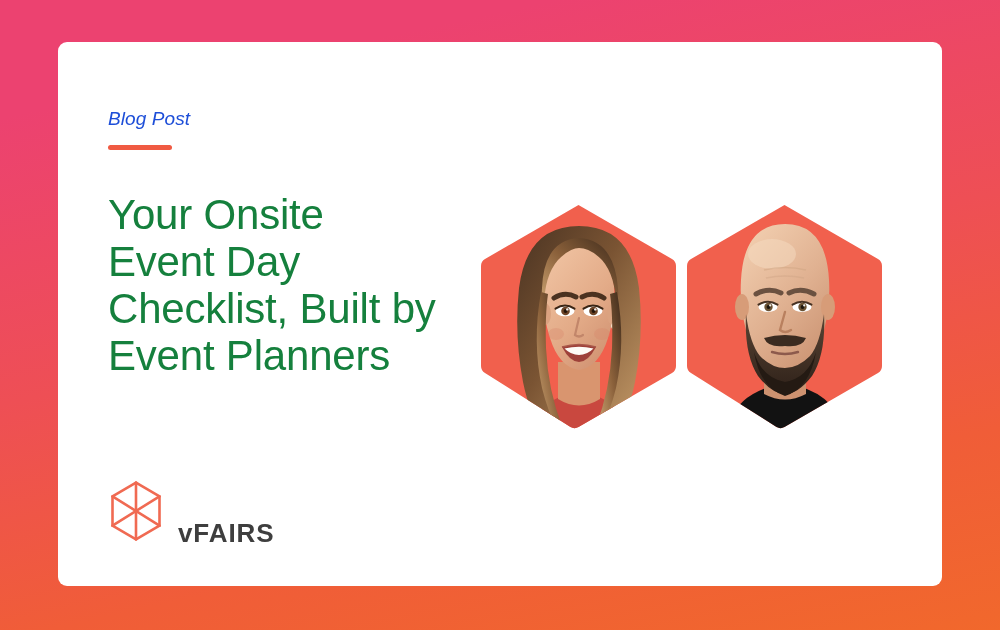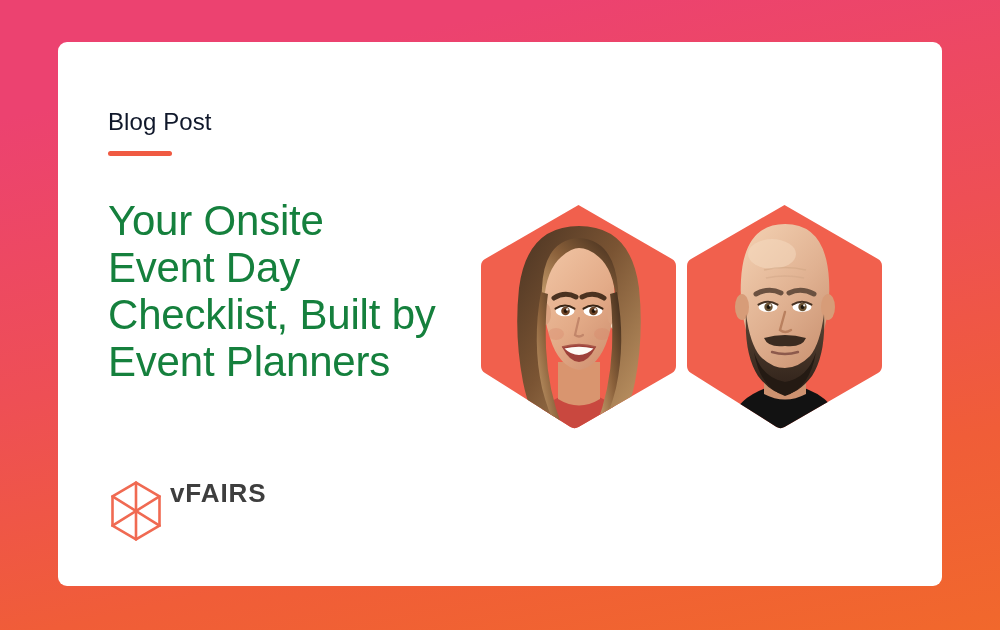--- a/index.html
+++ b/index.html
@@ -35,26 +35,27 @@
 
   
   .content-left {
     position: absolute;
     left: 50px;
     top: 66px;
     width: 400px;
   }
 
   .eyebrow {
-    font-size: 24px;
+    font-size: 19px;
     font-weight: 400;
-    color: #0f172a;
+    color: #1d4ed8;
     letter-spacing: 0.1px;
     line-height: 1.15;
     white-space: nowrap;
+    font-style: italic;
   }
 
   .eyebrow-rule {
     width: 64px;
     height: 5px;
     background: #f05a42;
     border-radius: 3px;
     margin-top: 15px;
   }
 
@@ -67,22 +68,22 @@
     letter-spacing: -0.2px;
     white-space: pre-line;
   }
 
   
   .logo {
     position: absolute;
     left: 50px;
     top: 438px;
     display: flex;
-    align-items: flex-start;
-    gap: 6px;
+    align-items: flex-end;
+    gap: 14px;
   }
 
   .logo-mark { display: block; }
 
   .logo-word {
     font-size: 26px;
     font-weight: 700;
     color: #3e3e3e;
     letter-spacing: 0.9px;
     line-height: 1;

